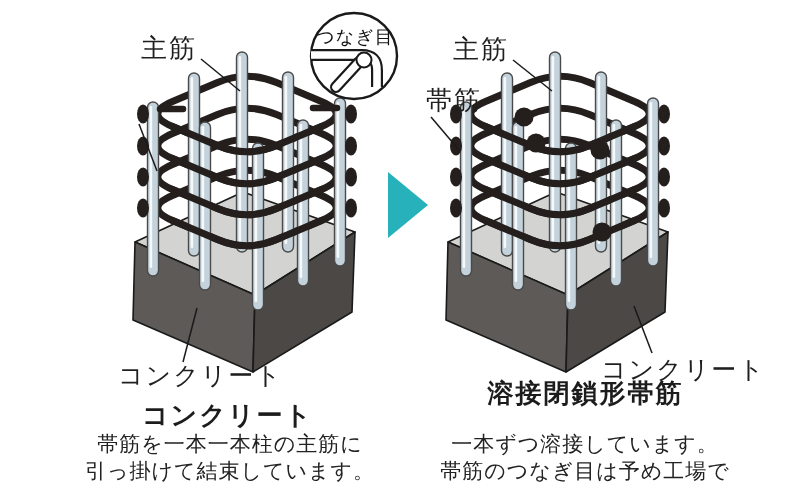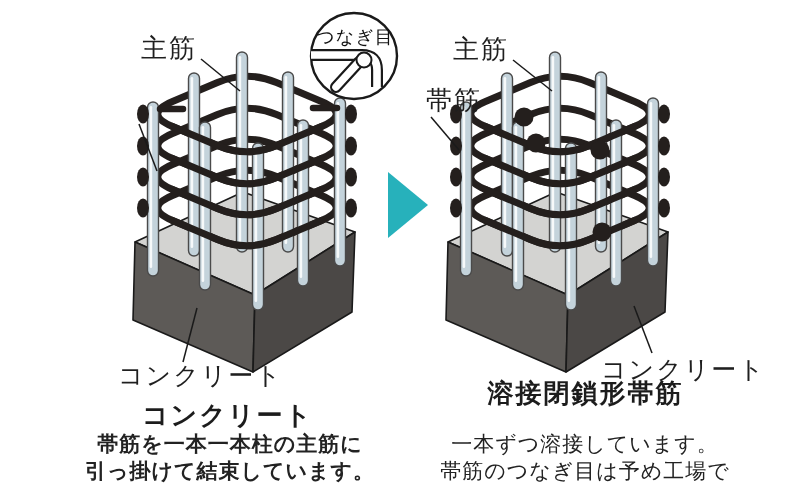--- a/index.html
+++ b/index.html
@@ -130,21 +130,21 @@
         <line x1="513" y1="60" x2="552" y2="91"></line>
         <line x1="431" y1="117" x2="459" y2="150"></line>
         <line x1="652" y1="353" x2="634" y2="306"></line>
       </g>
       <polygon points="388,172 428,205 388,238" fill="#27b1bb"></polygon>
     </svg>
 
   <span class="lbl" style="left:141px;top:31px;">主筋</span>
   <span class="lbl" style="left:118px;top:359px;font-size:25px;">コンクリート</span>
   <div class="title" style="left:25px;top:398px;width:405px;">コンクリート</div>
-  <div class="desc" style="left:15px;top:430px;width:430px;font-weight:bold;">
+  <div class="desc" style="left:15px;top:430px;width:430px;">
     <div>帯筋を一本一本柱の主筋に</div>
     <div>引っ掛けて結束しています。</div>
   </div>
 
   <span class="lbl-sm" style="left:295px;top:25px;width:120px;">つなぎ目</span>
 
   <span class="lbl" style="left:453px;top:32px;">主筋</span>
   <span class="lbl" style="left:395px;top:83px;margin-left:31px;">帯筋</span>
   <span class="lbl" style="left:601px;top:353px;font-size:25px;">コンクリート</span>
   <div class="title" style="left:383px;top:376px;width:405px;">溶接閉鎖形帯筋</div>

